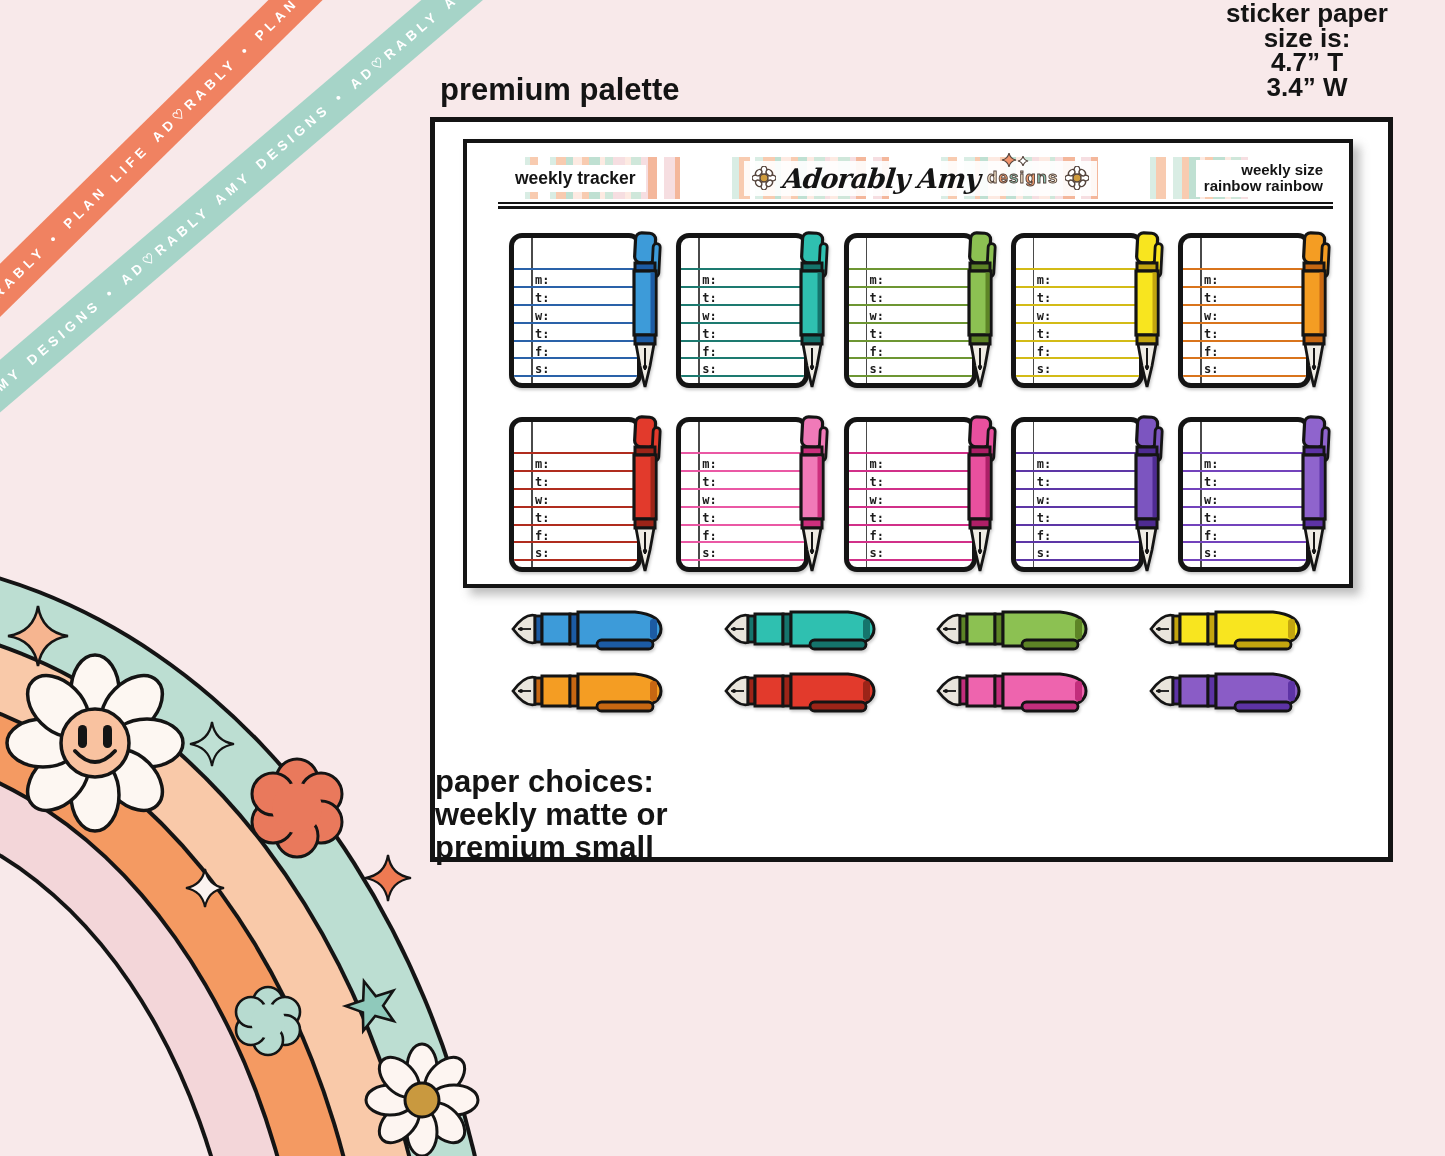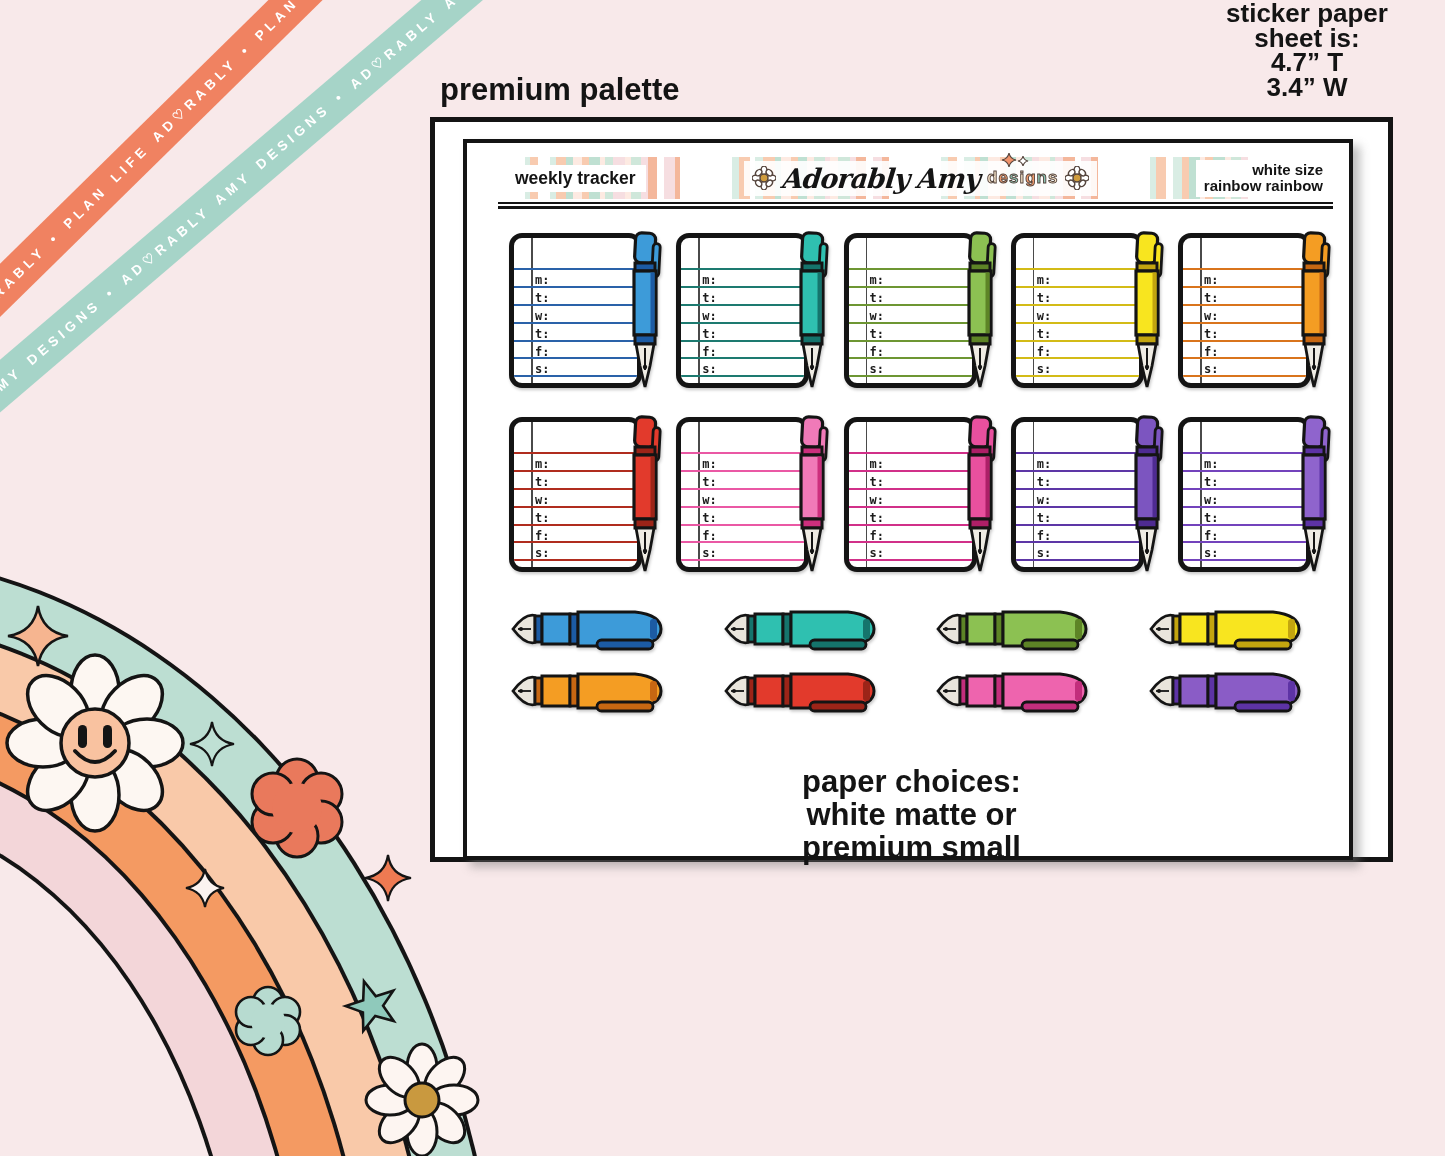--- a/index.html
+++ b/index.html
@@ -14,21 +14,21 @@
   .ribbon-teal{width:680px;height:40px;left:-115px;top:174px;transform:rotate(-40.5deg);}
 
   
   .page-title{position:absolute;left:440px;top:72px;font-size:31px;font-weight:bold;z-index:4;}
   .size-note{position:absolute;right:28px;top:1px;width:220px;text-align:center;
              font-size:26px;font-weight:bold;line-height:24.5px;z-index:4;}
 
   
   .outer-box{position:absolute;left:430px;top:117px;width:963px;height:745px;
              background:#fff;border:5px solid #141414;box-sizing:border-box;z-index:2;}
-  .sheet{position:absolute;left:28px;top:17px;width:890px;height:721px;background:#fff;
+  .sheet{position:absolute;left:28px;top:17px;width:890px;height:449px;background:#fff;
          border:4px solid #141414;box-sizing:border-box;
          box-shadow:7px 7px 9px rgba(110,110,110,.45);}
 
   
   .band{position:relative;height:42px;margin:14px 16px 0 31px;}
   .stripes{position:absolute;inset:0;display:flex;overflow:hidden;}
   .stripe{flex:0 0 auto;height:100%;}
   .band-content{position:relative;height:100%;display:flex;align-items:center;
                 justify-content:space-between;z-index:1;}
   .band-left{background:#fff;padding:3px 10px;font-size:17.5px;font-weight:bold;margin-left:7px;}
@@ -58,21 +58,21 @@
   .nb-row{height:15.9px;border-top:2.5px solid var(--line);}
   .nb-label{display:inline-block;margin-left:21px;font-family:"DejaVu Sans Mono",monospace;
             font-size:12px;font-weight:bold;line-height:14px;color:#1c1c1c;}
   .nb-pen{position:absolute;right:0;top:-3px;width:38px;height:162px;}
 
   
   .pen-grid{display:flex;justify-content:space-between;padding:0 40px 0 42px;margin-top:34px;}
   .pen-grid.second{margin-top:16px;}
   .pen-sticker{width:162px;height:46px;filter:drop-shadow(1.5px 2px 1.5px rgba(0,0,0,.22));}
 
-  .paper-note{position:absolute;left:0;right:0;top:643px;text-align:center;
+  .paper-note{position:absolute;left:0;right:0;top:643px;
               font-size:31px;font-weight:bold;line-height:33px;}
 
   
   .rainbow{position:absolute;left:0;top:556px;width:500px;height:600px;z-index:1;}
 </style>
 </head>
 <body>
 
 <div class="page">
 
@@ -167,21 +167,21 @@
   <div class="ribbon ribbon-orange" style="background: rgb(240, 130, 97);">
     <span>PLAN LIFE AD♡RABLY • PLAN LIFE AD♡RABLY • PLAN LIFE AD♡RABLY</span>
   </div>
   <div class="ribbon ribbon-teal" style="background: rgb(166, 212, 200);">
     <span>AD♡RABLY AMY DESIGNS • AD♡RABLY AMY DESIGNS • AD♡RABLY AMY DESIGNS</span>
   </div>
 
   <div class="page-title">premium palette</div>
   <div class="size-note">
     <div>sticker paper</div>
-    <div>sheet is:</div>
+    <div>size is:</div>
     <div>4.7” T</div>
     <div>3.4” W</div>
   </div>
 
   <div class="outer-box">
     <div class="sheet">
 
       <div class="band">
         <div class="stripes">
             <div class="stripe" style="width: 9px; background: rgb(255, 255, 255);"></div>
@@ -305,21 +305,21 @@
                   <ellipse cx="19.5" cy="12" rx="4.5" ry="3"></ellipse>
                 <ellipse cx="6.7" cy="6.7" rx="3.6" ry="2.6" transform="rotate(-45 6.7 6.7)"></ellipse>
                 <ellipse cx="17.3" cy="6.7" rx="3.6" ry="2.6" transform="rotate(45 17.3 6.7)"></ellipse>
                 <ellipse cx="6.7" cy="17.3" rx="3.6" ry="2.6" transform="rotate(45 6.7 17.3)"></ellipse>
                 <ellipse cx="17.3" cy="17.3" rx="3.6" ry="2.6" transform="rotate(-45 17.3 17.3)"></ellipse>
               </g>
               <circle cx="12" cy="12" r="4" fill="#cf9c3e" stroke="#54443c" stroke-width="1.4"></circle>
             </svg>
           </span>
           <span class="band-right">
-            <div>white size</div>
+            <div>weekly size</div>
             <div>rainbow rainbow</div>
           </span>
         </div>
       </div>
       <div class="rule-thin" style="margin-left:31px;margin-right:16px;"></div>
       <div class="rule-thick" style="margin-left:31px;margin-right:16px;"></div>
 
       <div class="nb-grid" id="nb-row-1">
           <div class="notebook" style="--pen: #3d9bd9; --line: #2a62a9; --dark: #1c5ba4;">
     <div class="nb-body">
@@ -684,17 +684,17 @@
     <rect x="61" y="8" width="8" height="30" fill="var(--dark)" stroke="#141414" stroke-width="2.8"></rect>
     <path d="M69 6 L126 6 Q152 9 152 23 Q152 37 126 40 L69 40 Z" fill="var(--pen)" stroke="#141414" stroke-width="3"></path>
     <rect x="141" y="13" width="7" height="20" rx="3" fill="var(--dark)"></rect>
     <rect x="88" y="34" width="56" height="9" rx="4.5" fill="var(--dark)" stroke="#141414" stroke-width="2.8"></rect>
   </svg>
         </div>
     </div>
 
     <div class="paper-note">
       <div>paper choices:</div>
-      <div>white matte or</div>
+      <div>weekly matte or</div>
       <div>premium small</div>
     </div>
   </div>
 </div>
 
 </body></html>

